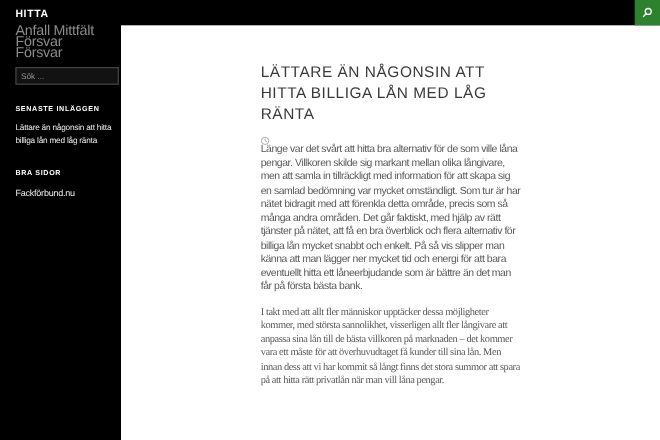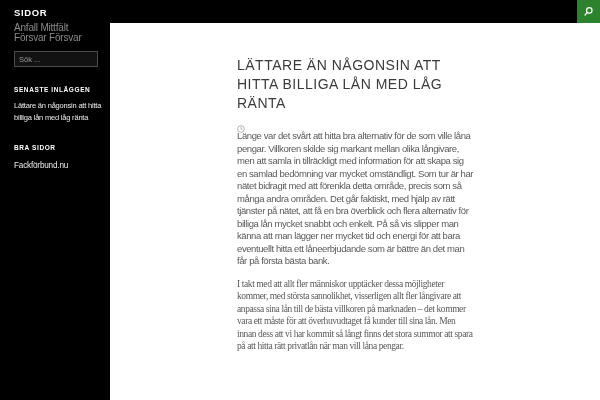--- a/index.html
+++ b/index.html
@@ -26,25 +26,25 @@
   .sidebar{
     position:absolute;left:0;top:0;width:110px;height:400px;
     background:#000000;z-index:3;box-sizing:border-box;
     padding:7px 8px 0 14px;
   }
   .site-title{
     margin:0 0 5px 0;font-size:9.5px;line-height:11px;font-weight:bold;
     color:#ffffff;letter-spacing:0.6px;cursor:pointer;
   }
   .site-desc{
-    margin:0;width:88px;font-size:10px;line-height:10px;
+    margin:0;width:88px;font-size:13px;line-height:10px;
     color:#8b8b8b;letter-spacing:-0.2px;
   }
   .sidebar-search{
-    margin-top:8px;display:block;width:84px;height:16px;
+    margin-top:8px;display:block;width:94px;height:16px;
     background:#121212;border:1px solid #4b4b4b;border-radius:0;
     color:#bdbdbd;font-size:7.5px;padding:0 4px;box-sizing:border-box;
     font-family:inherit;outline:none;
   }
   .sidebar-search::placeholder{color:#9a9a9a;opacity:1;}
   .widget{margin-top:19px;}
   .widget.second{margin-top:20px;text-decoration:underline;}
   .widget-title{
     margin:0;font-size:6.5px;line-height:8px;font-weight:bold;
     color:#ffffff;letter-spacing:0.6px;text-transform:uppercase;
@@ -81,21 +81,21 @@
     <span>
       <svg width="13" height="13" viewBox="0 0 24 24" fill="none">
         <circle cx="13.5" cy="10" r="5" stroke="#ffffff" stroke-width="2.2"></circle>
         <line x1="9.9" y1="13.9" x2="5.5" y2="18.5" stroke="#ffffff" stroke-width="2.2" stroke-linecap="round"></line>
       </svg>
     </span>
   </button>
 </div>
 
 <aside class="sidebar">
-  <h1 class="site-title">SIDOR</h1>
+  <h1 class="site-title">HITTA</h1>
   <p class="site-desc">Anfall Mittfält Försvar Försvar</p>
 
   <input class="sidebar-search" type="text" placeholder="Sök ..." style="">
 
   <div class="widget">
     <h2 class="widget-title">SENASTE INLÄGGEN</h2>
     <a class="widget-link">Lättare än någonsin att hitta billiga lån med låg ränta</a>
   </div>
 
   <div class="widget second">

